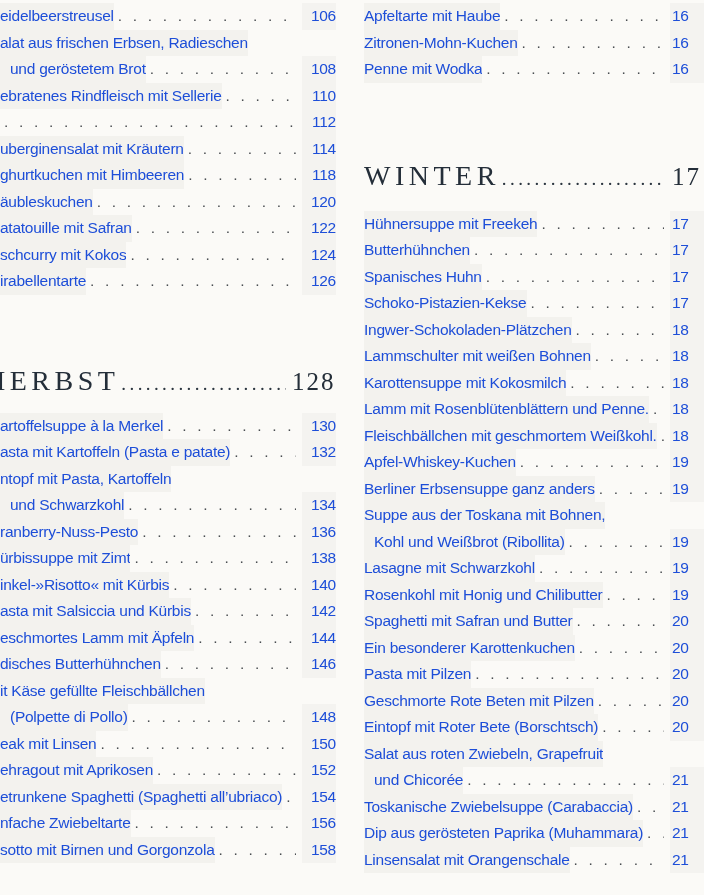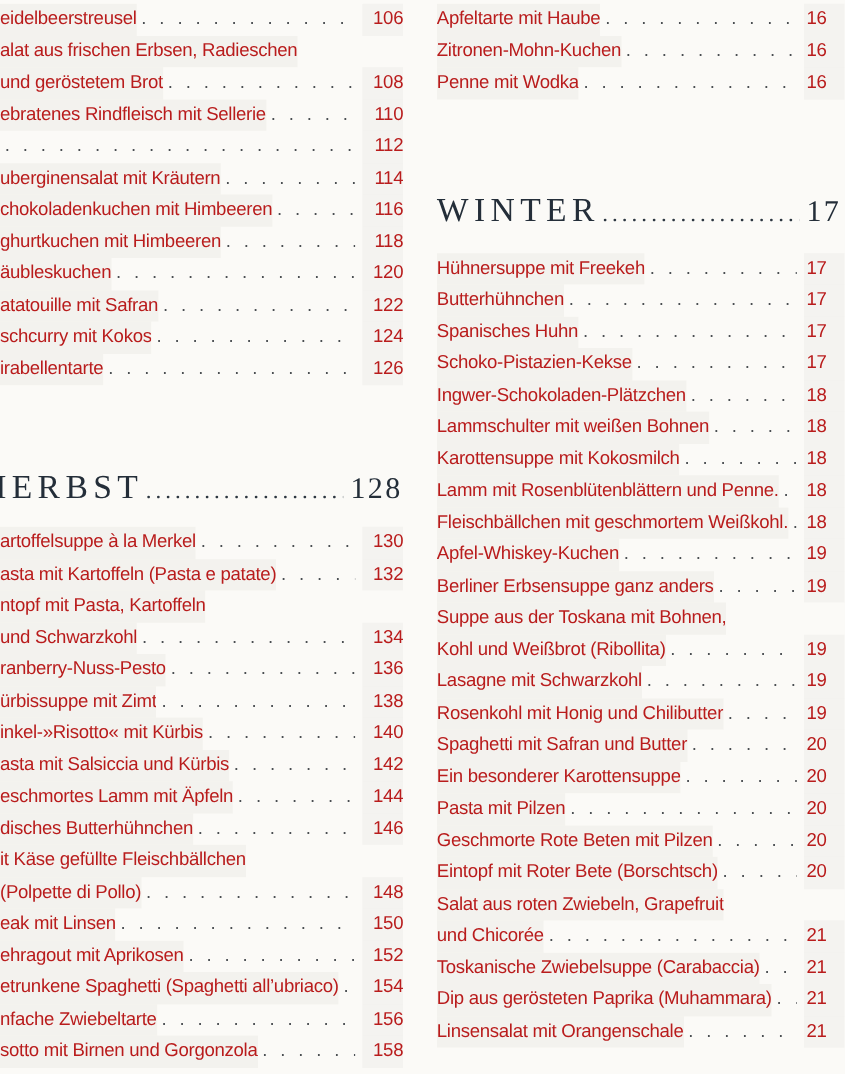--- a/index.html
+++ b/index.html
@@ -24,31 +24,31 @@
   .col-left  { width: 336px; margin-right: 28px; }
   .col-right { width: 340px; }
 
   
   .row {
     display: flex;
     align-items: baseline;
     height: 26.5px;
     line-height: 26.5px;
     white-space: nowrap;
-    color: #b91c1c;
+    color: #1d4ed8;
     font-size: 15.5px;
     letter-spacing: -0.25px;
   }
   .entry-text {
     flex: 0 1 auto;
     min-width: 0;
     overflow: hidden;
     background: rgba(142,142,133,0.07);
   }
-  .row.indent .entry-text { }
+  .row.indent .entry-text { padding-left: 10px; }
   .dots {
     flex: 1 1 0;
     min-width: 0;
     overflow: hidden;
     margin: 0 6px 0 4px;
     color: #4a4e52;
   }
   .dots::after {
     content: ". . . . . . . . . . . . . . . . . . . . . . . . . . . . . . . . . . . . . . . . . . . . . . . . . .";
     letter-spacing: 3.2px;
@@ -133,25 +133,20 @@
       <div class="row">
     <span class="dots"></span>
     <span class="pagenum">112</span>
   </div>
       <div class="row">
     <span class="entry-text">uberginensalat mit Kräutern</span>
     <span class="dots"></span>
     <span class="pagenum">114</span>
   </div>
       <div class="row">
-    <span class="entry-text">chokoladenkuchen mit Himbeeren</span>
-    <span class="dots"></span>
-    <span class="pagenum">116</span>
-  </div>
-      <div class="row">
     <span class="entry-text">ghurtkuchen mit Himbeeren</span>
     <span class="dots"></span>
     <span class="pagenum">118</span>
   </div>
       <div class="row">
     <span class="entry-text">äubleskuchen</span>
     <span class="dots"></span>
     <span class="pagenum">120</span>
   </div>
       <div class="row">
@@ -355,21 +350,21 @@
     <span class="entry-text">Rosenkohl mit Honig und Chilibutter</span>
     <span class="dots"></span>
     <span class="pagenum">19</span>
   </div>
       <div class="row">
     <span class="entry-text">Spaghetti mit Safran und Butter</span>
     <span class="dots"></span>
     <span class="pagenum">20</span>
   </div>
       <div class="row">
-    <span class="entry-text">Ein besonderer Karottensuppe</span>
+    <span class="entry-text">Ein besonderer Karottenkuchen</span>
     <span class="dots"></span>
     <span class="pagenum">20</span>
   </div>
       <div class="row">
     <span class="entry-text">Pasta mit Pilzen</span>
     <span class="dots"></span>
     <span class="pagenum">20</span>
   </div>
       <div class="row">
     <span class="entry-text">Geschmorte Rote Beten mit Pilzen</span>

